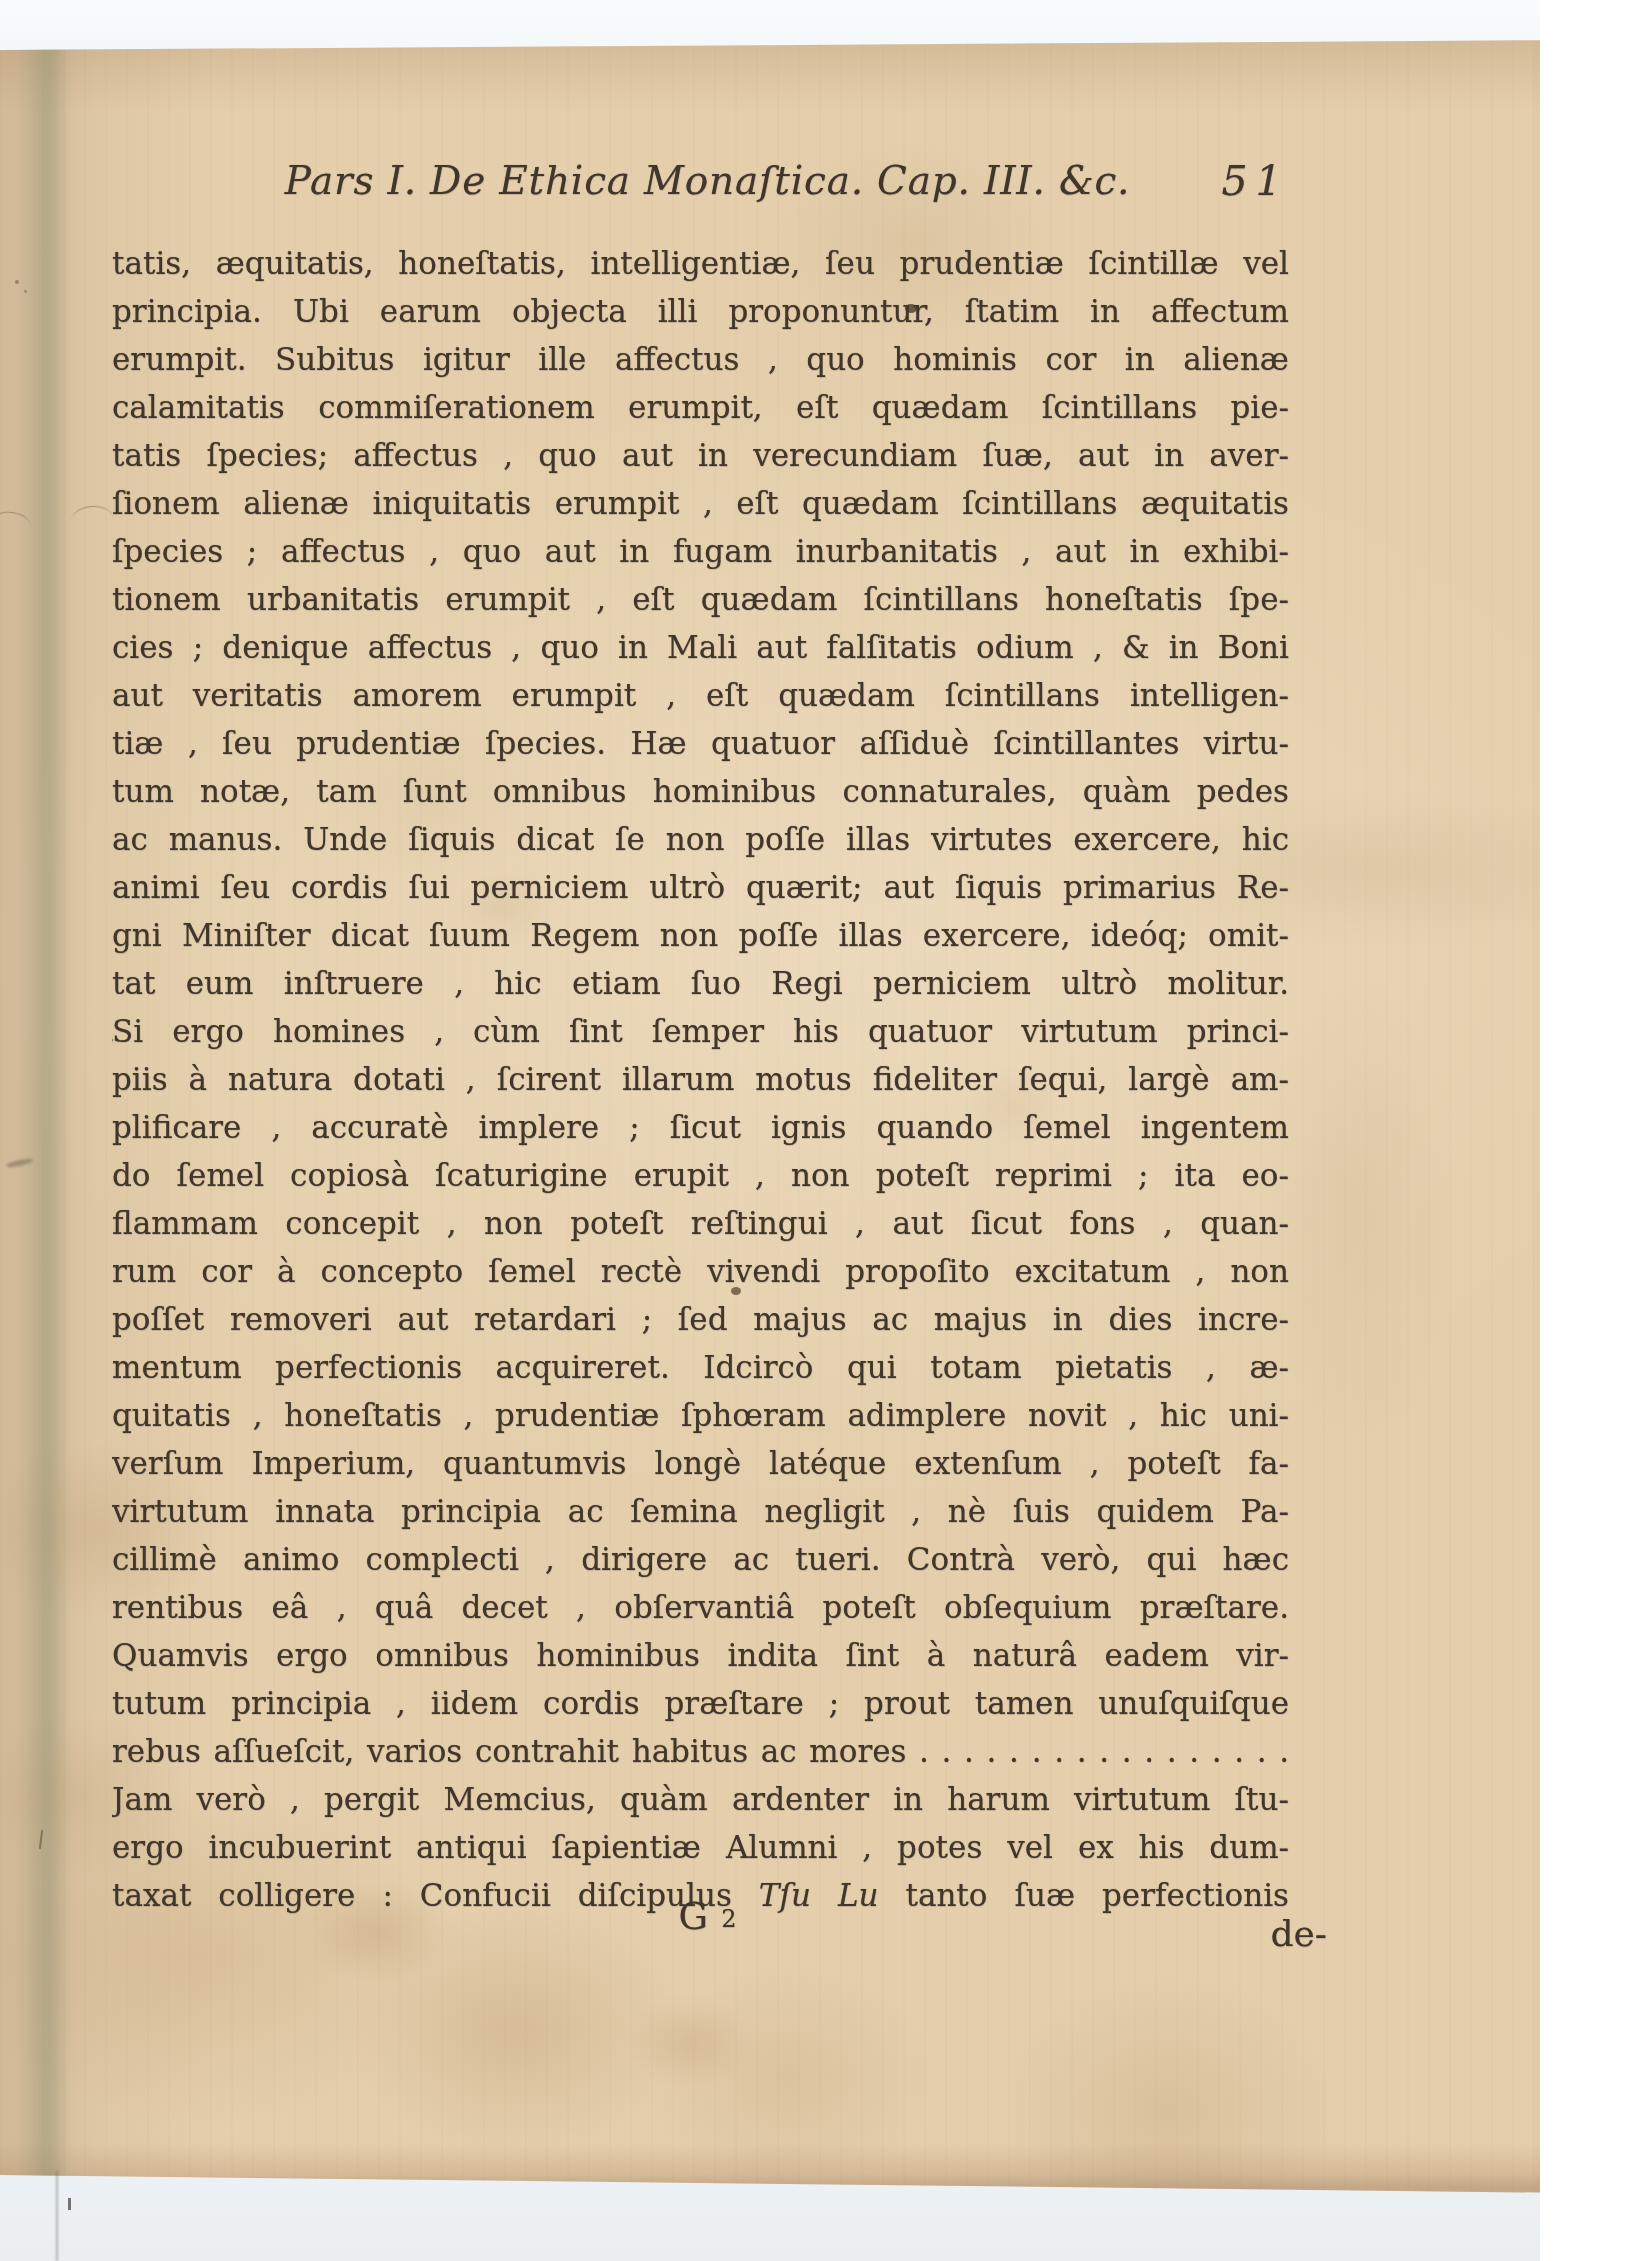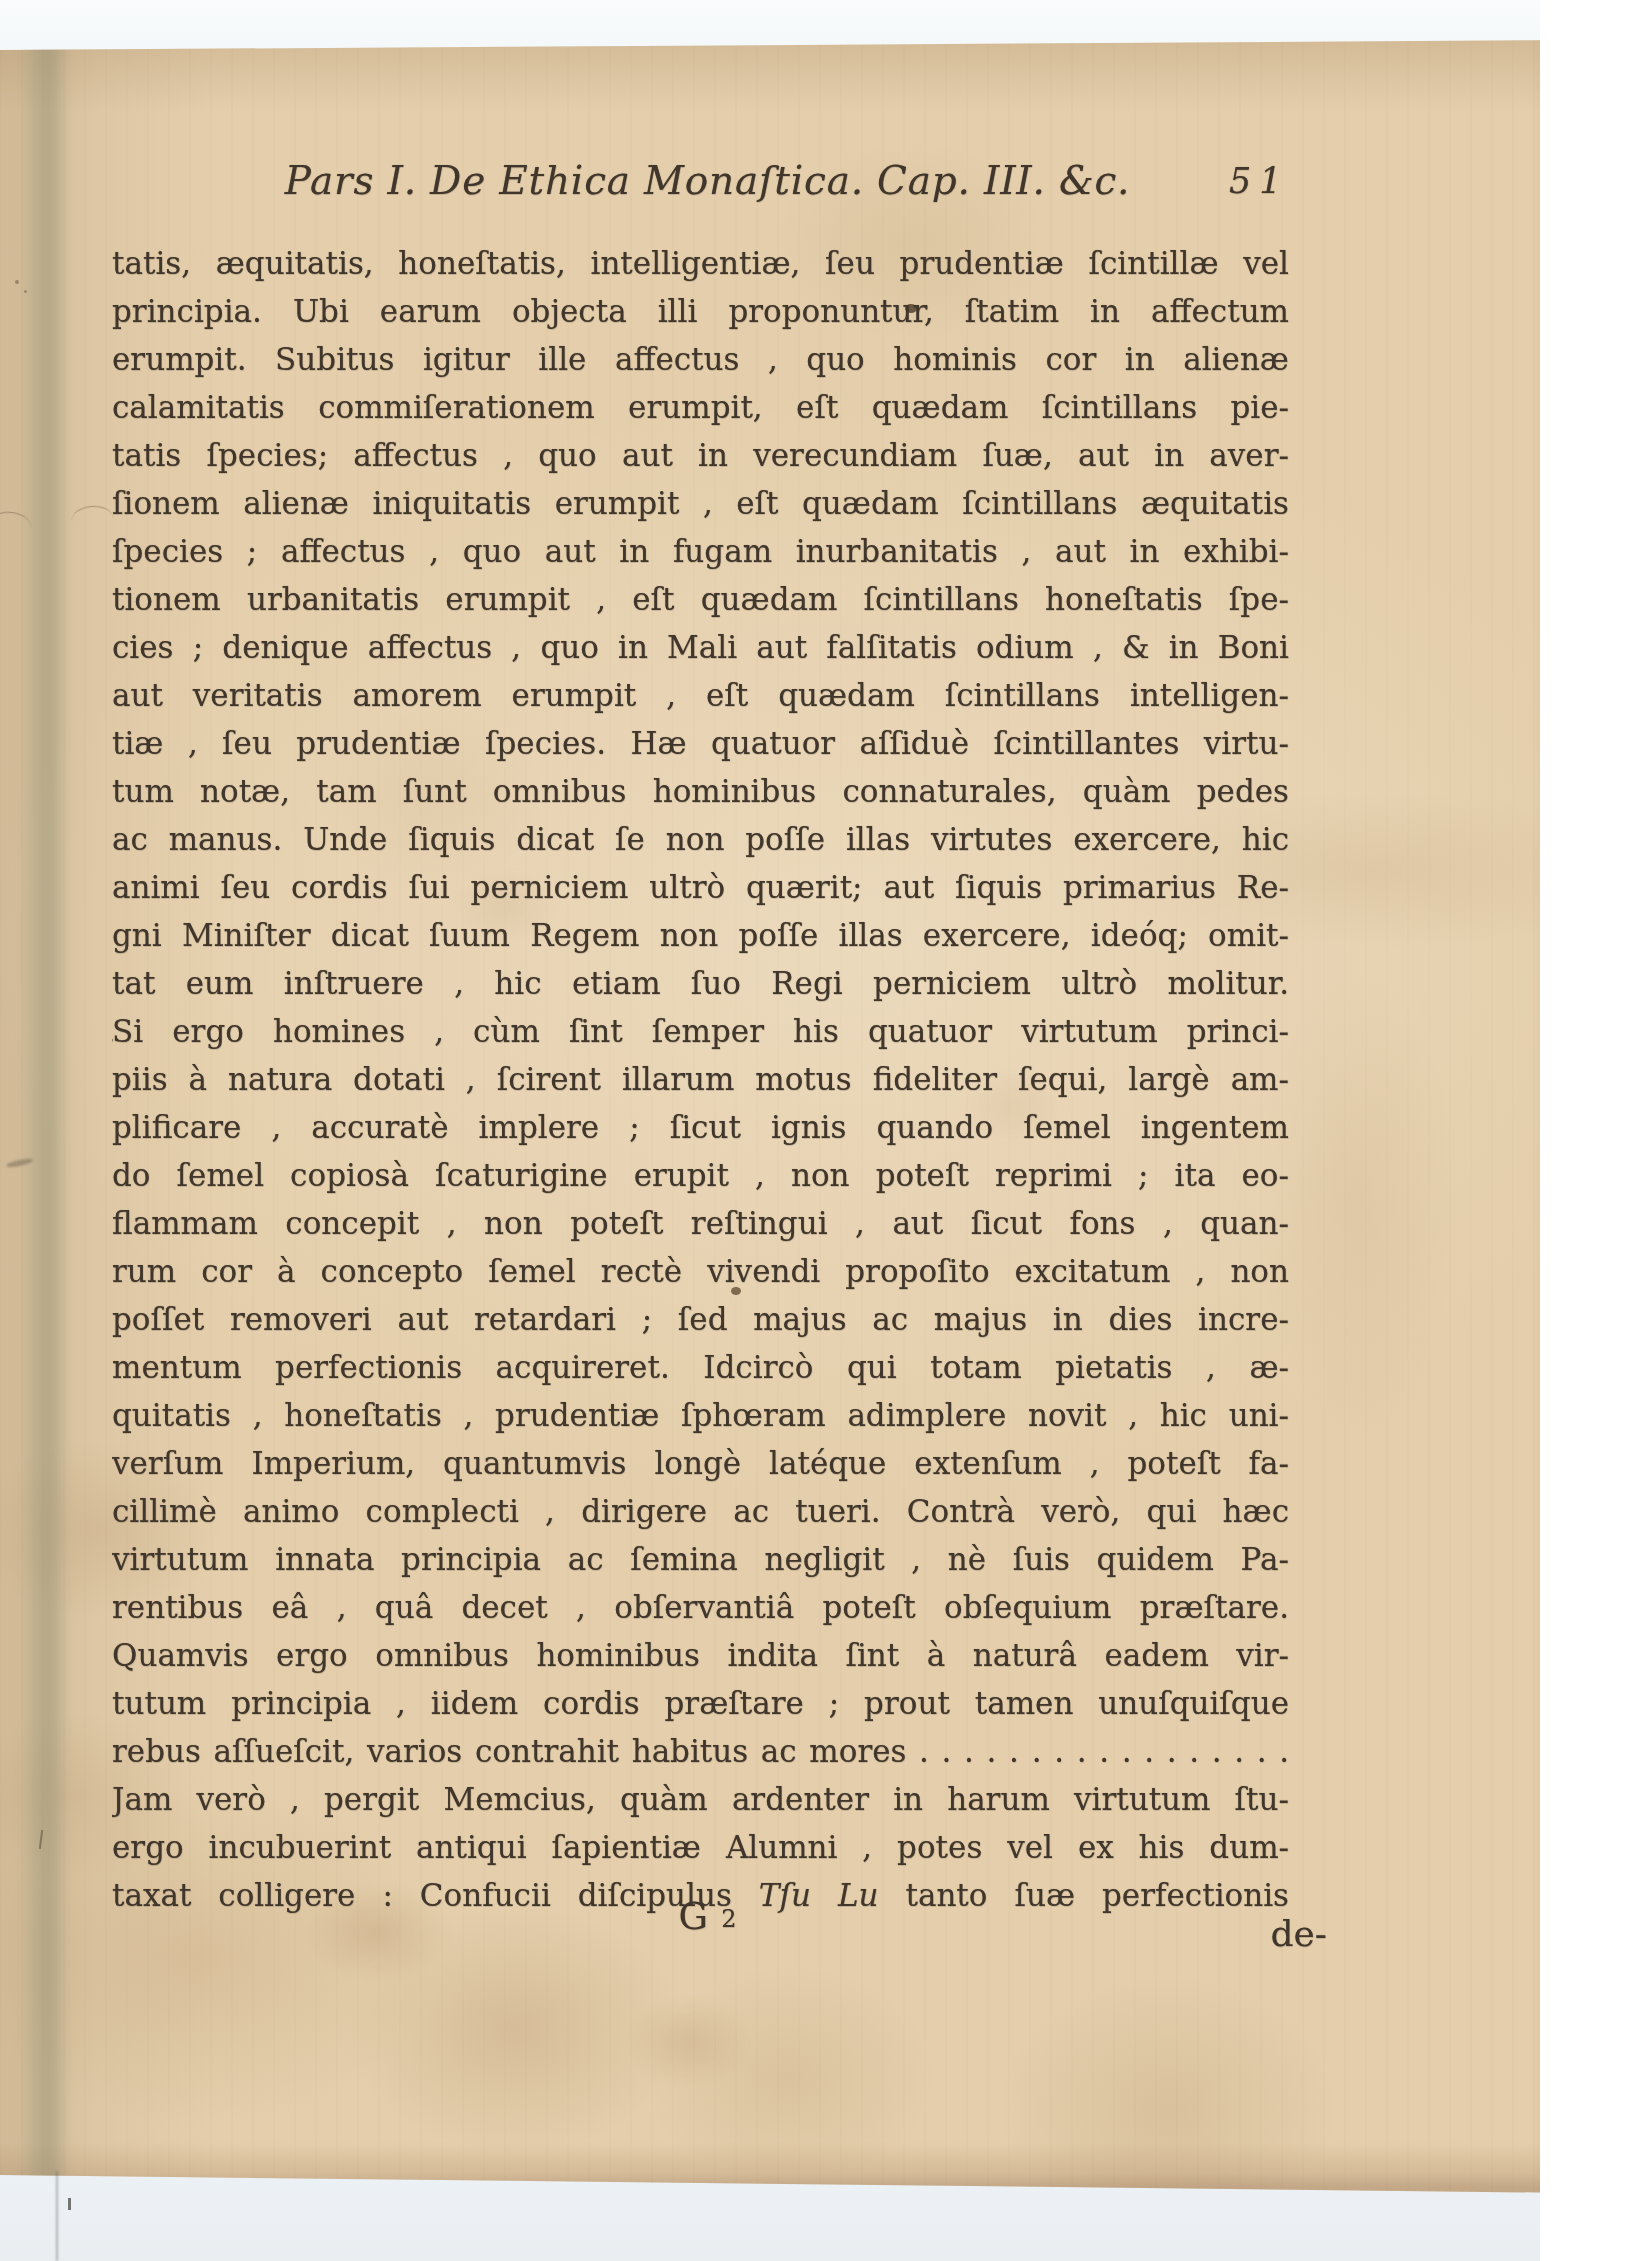--- a/index.html
+++ b/index.html
@@ -36,21 +36,21 @@
     background:linear-gradient(90deg, rgba(0,0,0,0), rgba(124,134,104,.30) 38%, rgba(116,126,98,.34) 62%, rgba(0,0,0,0));
     filter:blur(4px);
   }
   .binding-line{
     position:absolute; left:56px; top:2171px; width:2.4px; height:90px;
     background:rgba(98,104,98,.45); filter:blur(0.8px);
   }
   .txt{ color:#40362b; text-shadow:0 0 1px rgba(64,54,43,.45), 0.5px 0.6px 0 rgba(64,54,43,.15); }
   .header{ position:absolute; left:119px; top:153px; width:1177px; height:61px; }
   .header-title{ text-align:center; font-style:italic; font-size:39px; letter-spacing:0.8px; line-height:56px;}
-  .page-number{ position:absolute; right:6.4px; top:0; font-style:italic; font-size:35px; letter-spacing:8px; line-height:56px;}
+  .page-number{ position:absolute; right:6.4px; top:0; font-style:italic; font-size:41px; letter-spacing:8px; line-height:56px;}
   .body{ position:absolute; left:112px; top:239px; width:1177px; }
   .line{
     position:relative; height:48px; line-height:48px; font-size:31px;
     text-align:justify; text-align-last:justify; overflow:hidden;
     color:#40362b; text-shadow:0 0 1px rgba(64,54,43,.45), 0.5px 0.6px 0 rgba(64,54,43,.15);
   }
   .line .it{ font-style:italic; }
   .pmarker{ position:absolute; left:-29px; top:0; text-align:left; }
   .footer{ position:absolute; left:119px; top:1891px; width:1177px; height:64px; }
   .signature{ position:absolute; left:0; right:0; top:0; text-align:center; font-size:37px; line-height:52px;}
@@ -110,22 +110,22 @@
         <div class="line"><span class="pmarker">C.</span><span>Si ergo homines , cùm ſint ſemper his quatuor virtutum princi-</span></div>
         <div class="line"><span>piis à natura dotati , ſcirent illarum motus fideliter ſequi, largè am-</span></div>
         <div class="line"><span>plificare , accuratè implere ; ſicut ignis quando ſemel ingentem</span></div>
         <div class="line"><span>do ſemel copiosà ſcaturigine erupit , non poteſt reprimi ; ita eo-</span></div>
         <div class="line"><span>flammam concepit , non poteſt reſtingui , aut ſicut fons , quan-</span></div>
         <div class="line"><span>rum cor à concepto ſemel rectè vivendi propoſito excitatum , non</span></div>
         <div class="line"><span>poſſet removeri aut retardari ; ſed majus ac majus in dies incre-</span></div>
         <div class="line"><span>mentum perfectionis acquireret.  Idcircò qui totam pietatis , æ-</span></div>
         <div class="line"><span>quitatis , honeſtatis , prudentiæ ſphœram adimplere novit , hic uni-</span></div>
         <div class="line"><span>verſum Imperium, quantumvis longè latéque extenſum , poteſt fa-</span></div>
+        <div class="line"><span>virtutum innata principia ac ſemina negligit , nè ſuis quidem Pa-</span></div>
         <div class="line"><span>cillimè animo complecti , dirigere ac tueri.  Contrà verò, qui hæc</span></div>
-        <div class="line"><span>virtutum innata principia ac ſemina negligit , nè ſuis quidem Pa-</span></div>
         <div class="line"><span>rentibus eâ , quâ decet , obſervantiâ poteſt obſequium præſtare.</span></div>
         <div class="line"><span>Quamvis ergo omnibus hominibus indita ſint à naturâ eadem vir-</span></div>
         <div class="line"><span>tutum principia , iidem cordis præſtare ; prout tamen unuſquiſque</span></div>
         <div class="line"><span>rebus aſſueſcit, varios contrahit habitus ac mores . . . . . . . . . . . . . . . . .</span></div>
         <div class="line"><span>Jam verò , pergit Memcius, quàm ardenter in harum virtutum ſtu-</span></div>
         <div class="line"><span>ergo incubuerint antiqui ſapientiæ Alumni , potes vel ex his dum-</span></div>
         <div class="line"><span>taxat colligere :  Confucii diſcipulus </span><span class="it">Tſu Lu</span><span> tanto ſuæ perfectionis</span></div>
       </div>
 
     <div class="footer">

